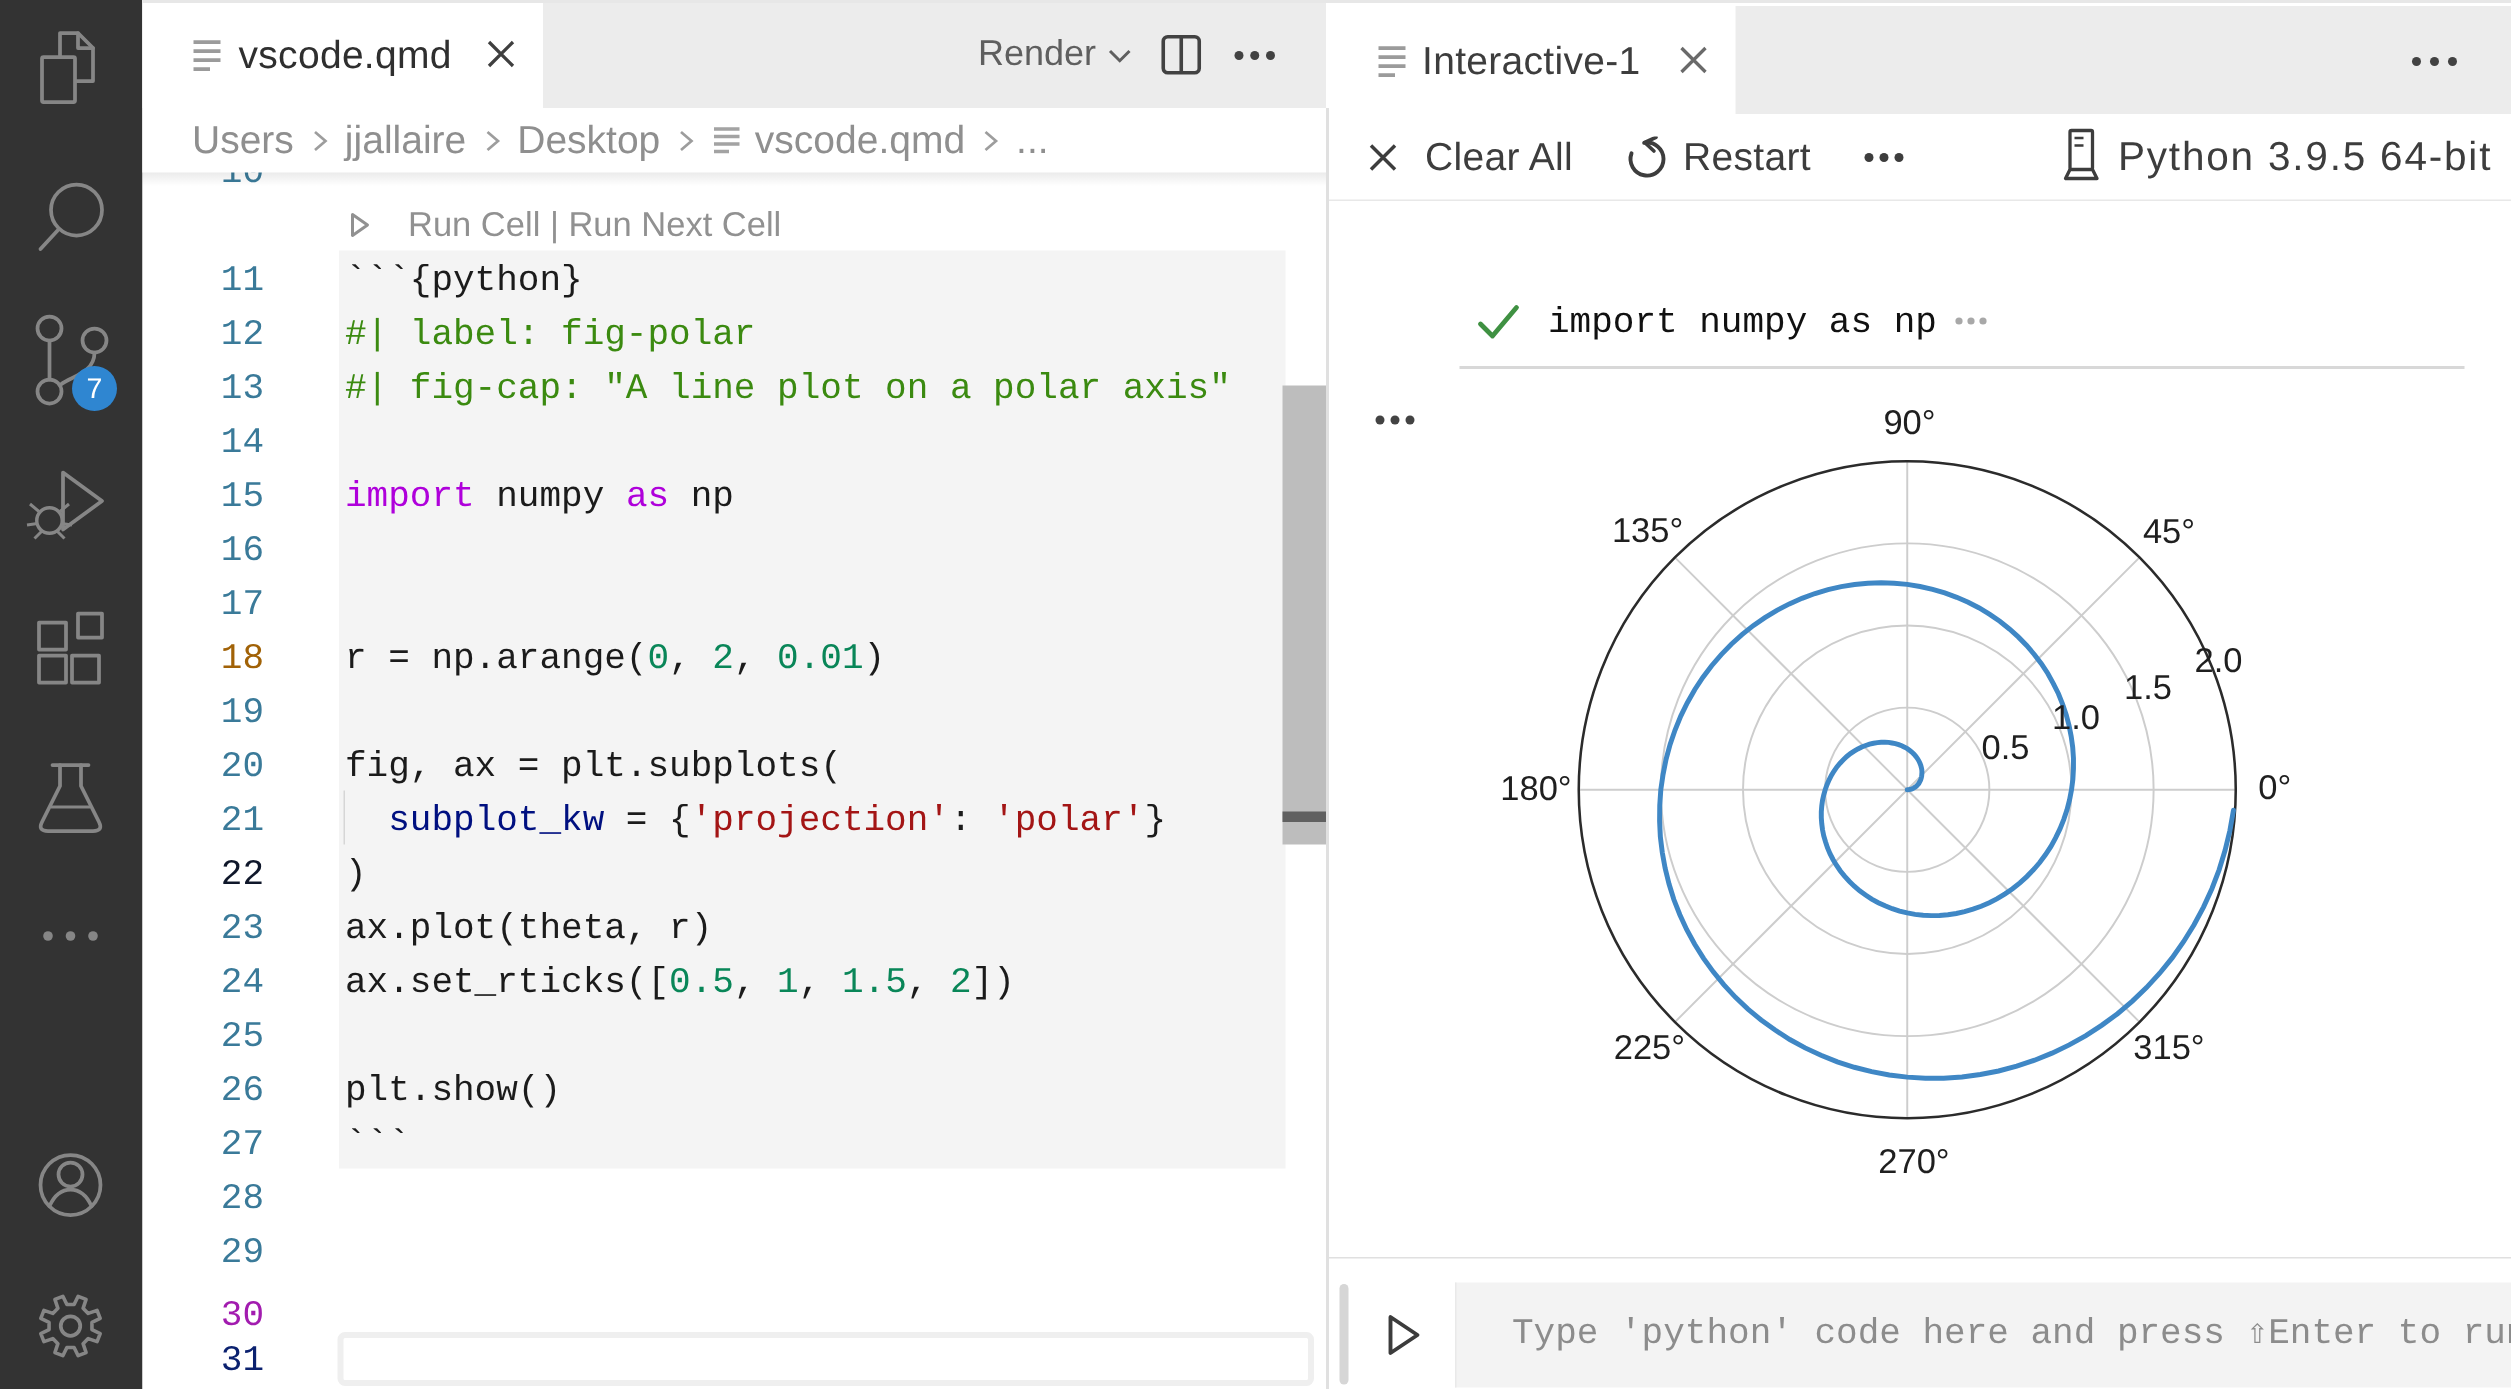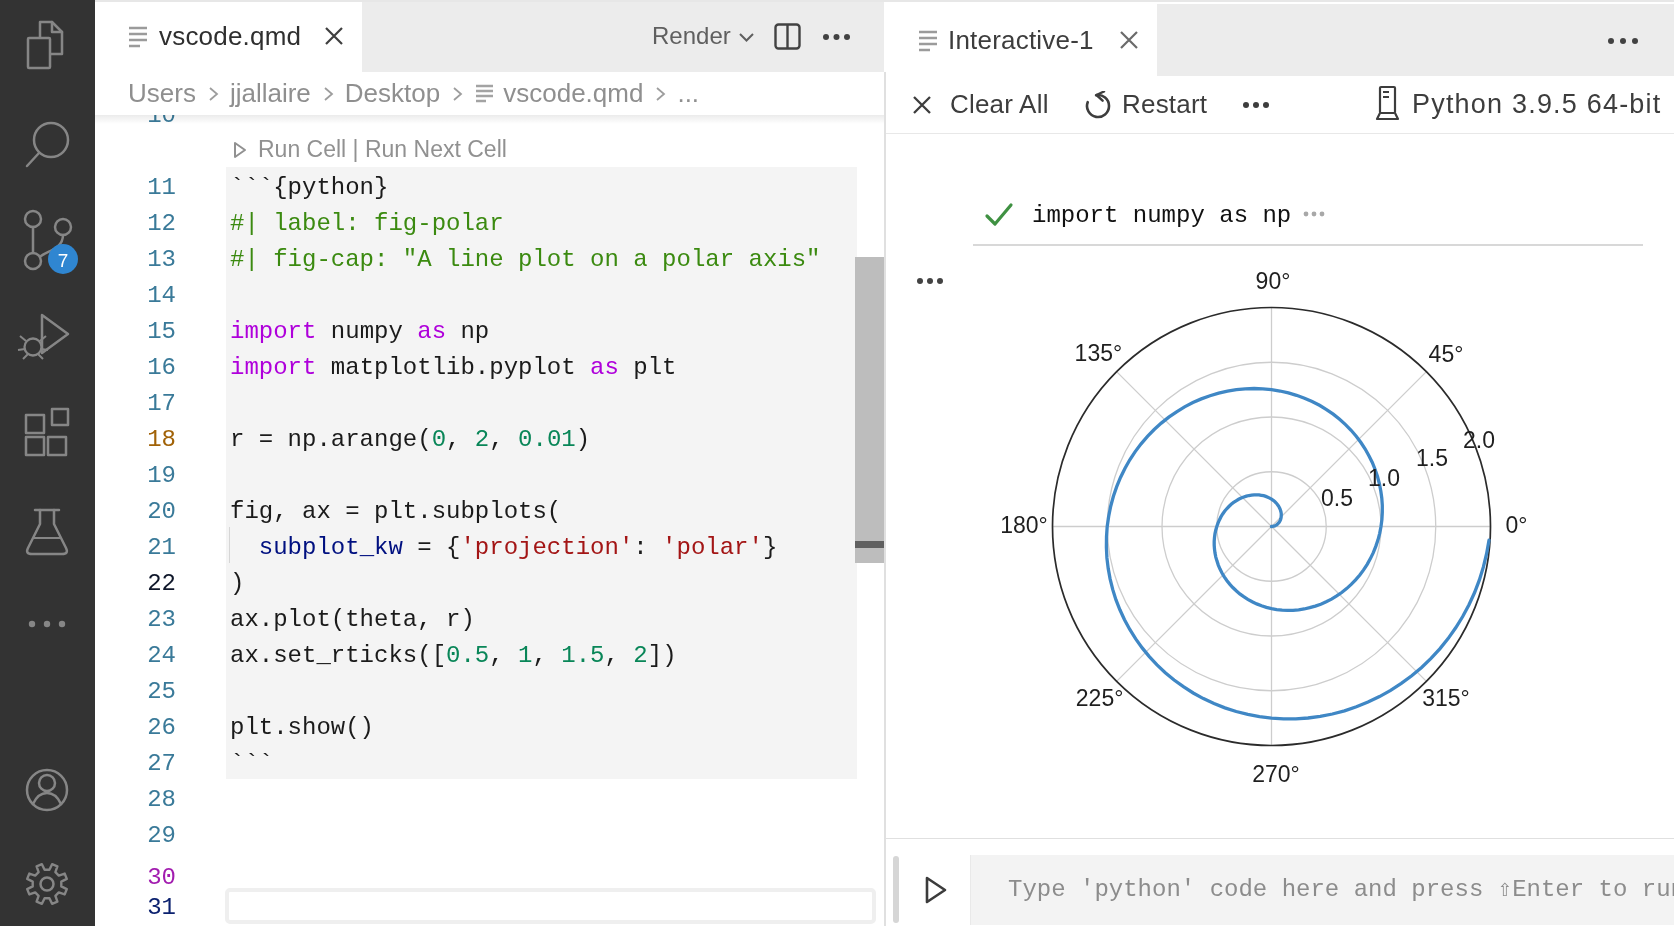--- a/index.html
+++ b/index.html
@@ -117,32 +117,31 @@
 <div class="gut" style="top:710px;color:#3a7a99">26</div>
 <div class="gut" style="top:746px;color:#3a7a99">27</div>
 <div class="gut" style="top:782px;color:#3a7a99">28</div>
 <div class="gut" style="top:818px;color:#3a7a99">29</div>
 <div class="gut" style="top:860px;color:#a21caf">30</div>
 <div class="gut" style="top:890px;color:#0b216f">31</div>
     <div class="cl" style="top:170px">```{python}</div>
 <div class="cl" style="top:206px"><span class="c">#| label: fig-polar</span></div>
 <div class="cl" style="top:242px"><span class="c">#| fig-cap: "A line plot on a polar axis"</span></div>
 <div class="cl" style="top:314px"><span class="k">import</span> numpy <span class="k">as</span> np</div>
-<div class="cl" style="top:350px"><span class="k">import</span> matplotlib.pyplot <span class="k">as</span> plt</div>
 <div class="cl" style="top:422px">r = np.arange(<span class="n">0</span>, <span class="n">2</span>, <span class="n">0.01</span>)</div>
 <div class="cl" style="top:494px">fig, ax = plt.subplots(</div>
 <div class="cl" style="top:530px">  <span class="v">subplot_kw</span> = {<span class="s">'projection'</span>: <span class="s">'polar'</span>}</div>
 <div class="cl" style="top:566px">)</div>
 <div class="cl" style="top:602px">ax.plot(theta, r)</div>
 <div class="cl" style="top:638px">ax.set_rticks([<span class="n">0.5</span>, <span class="n">1</span>, <span class="n">1.5</span>, <span class="n">2</span>])</div>
 <div class="cl" style="top:710px">plt.show()</div>
 <div class="cl" style="top:746px">```</div>
     <div id="codelens"><svg width="16" height="20" style="vertical-align:-3px">
           <path d="M3 3 L13 10 L3 17 Z" stroke="#919191" stroke-width="2" fill="none" stroke-linejoin="round"></path>
-        </svg><span style="margin-left:10px">Run Cell | Run Next Cell</span></div>
+        </svg><span style="margin-left:24px">Run Cell | Run Next Cell</span></div>
     <div id="indentguide" style="position:absolute;left:134px;top:527px;width:1px;height:36px;background:#d6d6d6;"></div>
     <div id="curline"></div>
     <div id="vscroll"></div>
     <div id="vscrollmark"></div>
   </div>
   <div id="lbread">
       <div style="position:absolute;left:33px;top:0;height:43px;display:flex;align-items:center;white-space:nowrap;">
         <span>Users</span>
         <svg width="12" height="16" style="margin:0 11px;vertical-align:-2px">
           <path d="M3 2 L10 8 L3 14" stroke="#9d9d9d" stroke-width="1.8" fill="none"></path>

